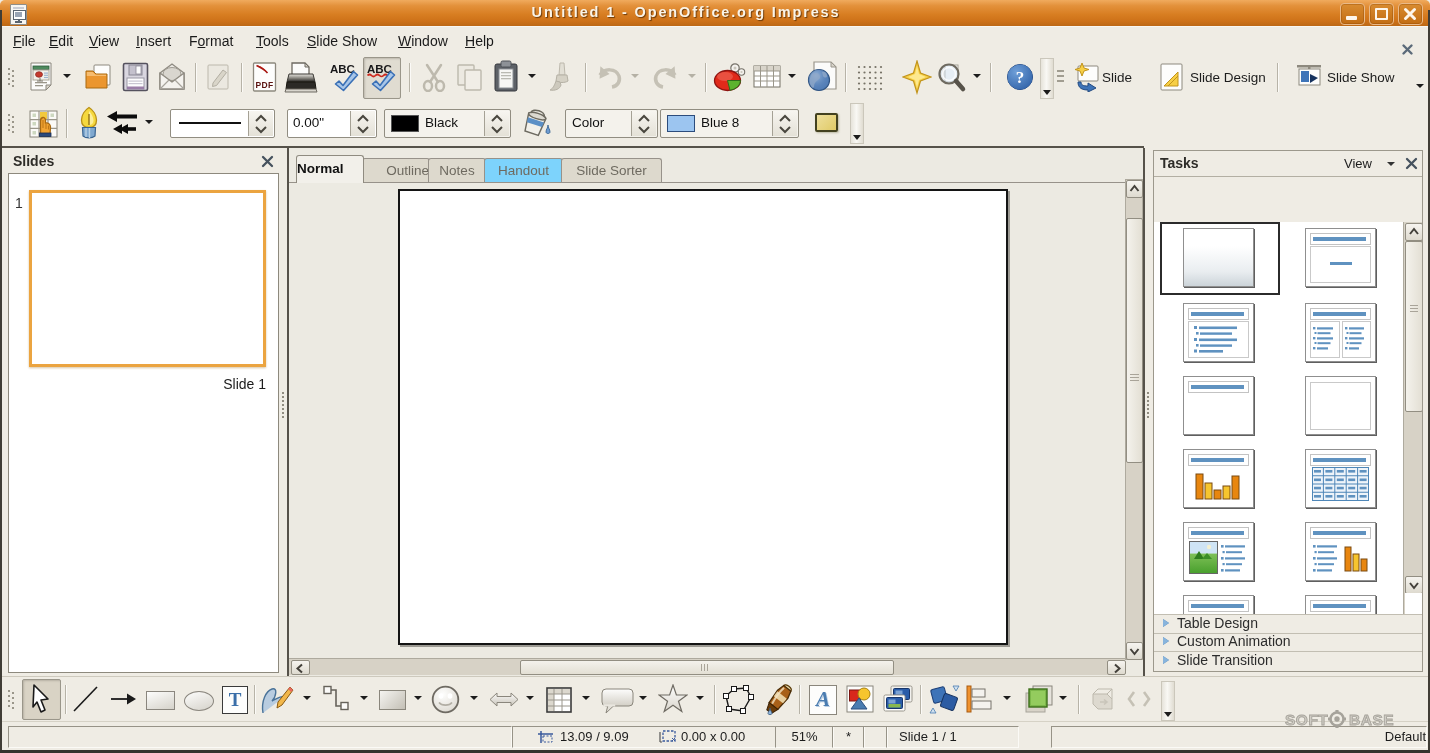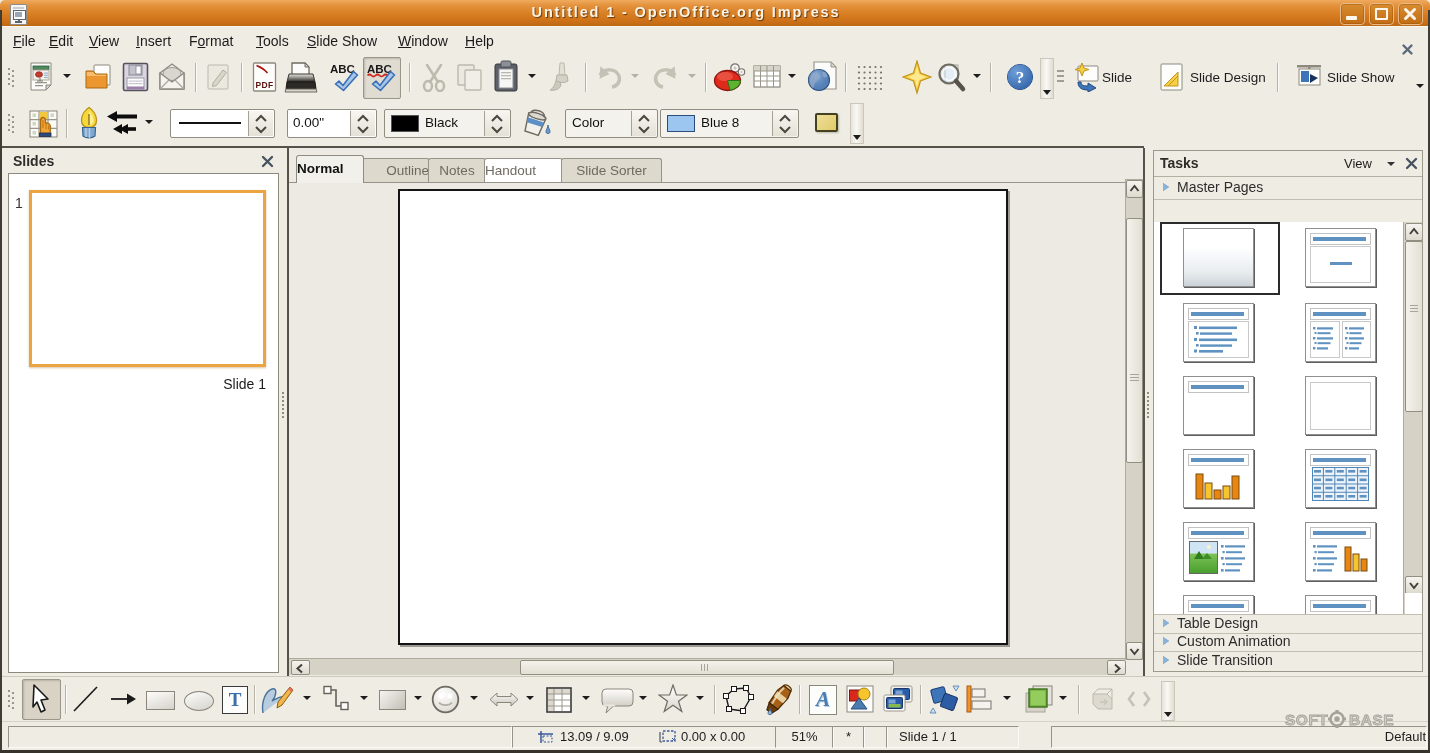--- a/index.html
+++ b/index.html
@@ -421,21 +421,21 @@
   <div class="ab" style="left:15px;top:47px;font-size:14px;color:#333;">1</div>
   <div class="ab" style="left:29px;top:42px;width:231px;height:171px;background:#fff;border:3px solid #eba440;box-shadow:0 1px 2px rgba(160,110,30,.4);"></div>
   <div class="ab" style="left:0px;top:228px;width:266px;text-align:right;font-size:14px;color:#1c1c1c;">Slide 1</div>
 </div>
 
 <div class="ab" id="center" style="left:287px;top:148px;width:854px;height:528px;background:#eceae2;border-left:2px solid #56524a;border-right:2px solid #56524a;">
 
   <div class="ab" style="left:7px;top:7px;width:66px;height:27px;background:#f2f0ea;border:1px solid #8f8b80;border-bottom:none;border-radius:3px 3px 0 0;font-size:13.5px;font-weight:bold;color:#111;text-align:left;line-height:26px;z-index:3;">Normal</div>
   <div class="ab" style="left:73px;top:10px;width:66px;height:24px;background:#ddd9cd;border:1px solid #97928a;border-bottom:none;border-radius:3px 3px 0 0;font-size:13.5px;color:#6e6a60;text-align:right;line-height:23px;">Outline</div>
   <div class="ab" style="left:139px;top:10px;width:56px;height:24px;background:#ddd9cd;border:1px solid #97928a;border-bottom:none;border-radius:3px 3px 0 0;font-size:13.5px;color:#6e6a60;text-align:center;line-height:23px;">Notes</div>
-  <div class="ab" style="left:195px;top:10px;width:77px;height:24px;background:#ffffff;border:1px solid #97928a;border-bottom:none;border-radius:3px 3px 0 0;font-size:13.5px;color:#6e6a60;text-align:left;line-height:23px;">Handout</div>
+  <div class="ab" style="left:195px;top:10px;width:77px;height:24px;background:#7dd3fc;border:1px solid #97928a;border-bottom:none;border-radius:3px 3px 0 0;font-size:13.5px;color:#6e6a60;text-align:center;line-height:23px;">Handout</div>
   <div class="ab" style="left:272px;top:10px;width:99px;height:24px;background:#ddd9cd;border:1px solid #97928a;border-bottom:none;border-radius:3px 3px 0 0;font-size:13.5px;color:#6e6a60;text-align:center;line-height:23px;">Slide Sorter</div>
   <div class="ab" style="left:0px;top:34px;width:853px;height:1px;background:#97928a;"></div>
   <div class="ab" style="left:8px;top:34px;width:64px;height:1px;background:#f2f0ea;z-index:4;"></div>
 
   <div class="ab" style="left:109px;top:41px;width:606px;height:452px;background:#fff;border:2px solid #141414;box-shadow:2px 2px 0 rgba(60,58,52,.45);"></div>
 
   <div class="ab" style="left:836px;top:31px;width:16px;height:479px;background:#d7d2c6;border:1px solid #aeaa9e;">
     <div class="ab" style="left:0px;top:0px;width:15px;height:16px;background:linear-gradient(180deg,#f6f4ef,#dedacf);border:1px solid #928e82;border-radius:2px;"><svg width="15" height="16" viewBox="0 0 15 16">
           <path d="M3.5 10 L7.5 5 L11.5 10" fill="none" stroke="#43403a" stroke-width="2"></path>
         </svg></div>
@@ -467,24 +467,20 @@
 
   <div class="ab" style="left:0;top:0;width:268px;height:25px;border-bottom:1px solid #b3afa3;">
     <div class="ab" style="left:6px;top:4px;font-size:14px;font-weight:bold;color:#2e2c28;">Tasks</div>
     <div class="ab" style="left:190px;top:5px;font-size:13px;color:#1c1c1c;">View</div>
     <div class="dd" style="left:233px;top:11px;border-top-color:#333;"></div>
     <svg class="ab" style="left:251px;top:6px;" width="13" height="13" viewBox="0 0 13 13">
         <path d="M2 2 L11 11 M11 2 L2 11" stroke="#46525e" stroke-width="2.3" stroke-linecap="round"></path>
       </svg>
   </div>
 
-  <div class="trow" style="top:26px;">
-    <div class="tri-r" style="left:9px;top:6px;"></div>
-    <div class="ab" style="left:23px;top:2px;">Master Pages</div>
-  </div>
 
 
   <div class="ab" id="layoutarea" style="left:0;top:71px;width:268px;height:392px;background:#fff;overflow:hidden;">
 
     <div class="ab" style="left:6px;top:0px;width:116px;height:69px;border:2px solid #2b2b2b;background:#fff;"></div>
 
     <div class="lt" style="left:29px;top:6px;background:linear-gradient(180deg,#ffffff 30%,#e9edf0 75%,#ccd4d9);"></div>
     <div class="lt" style="left:151px;top:6px;">
       <div class="ltt">
           <div class="lttb"></div>

